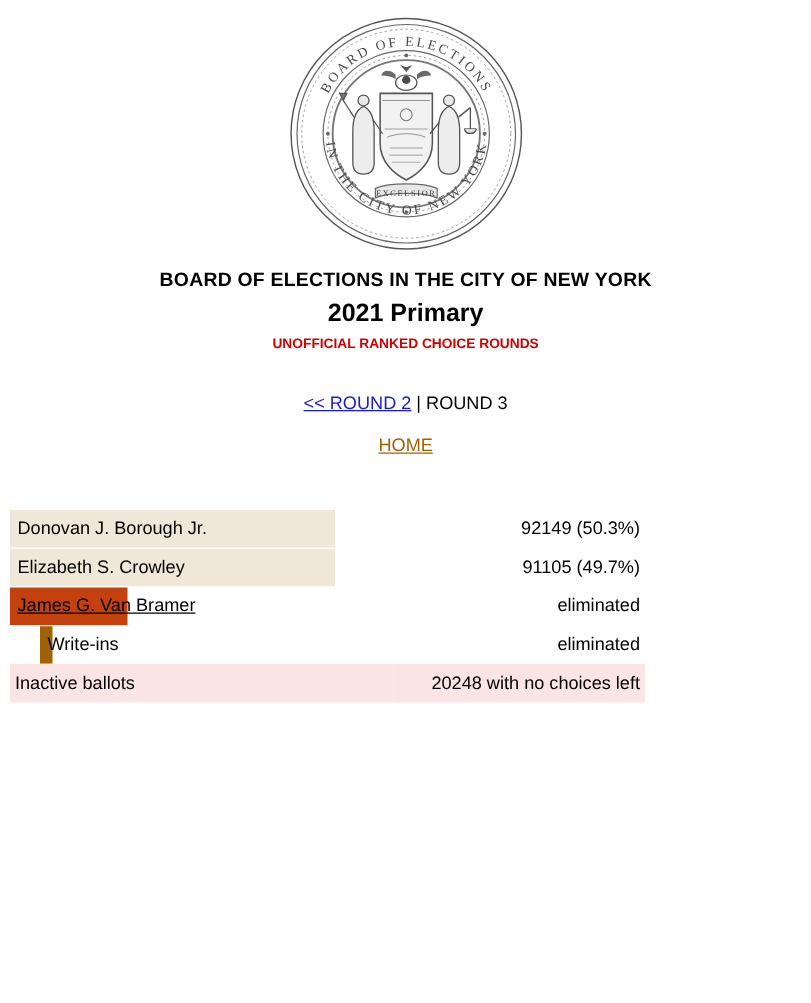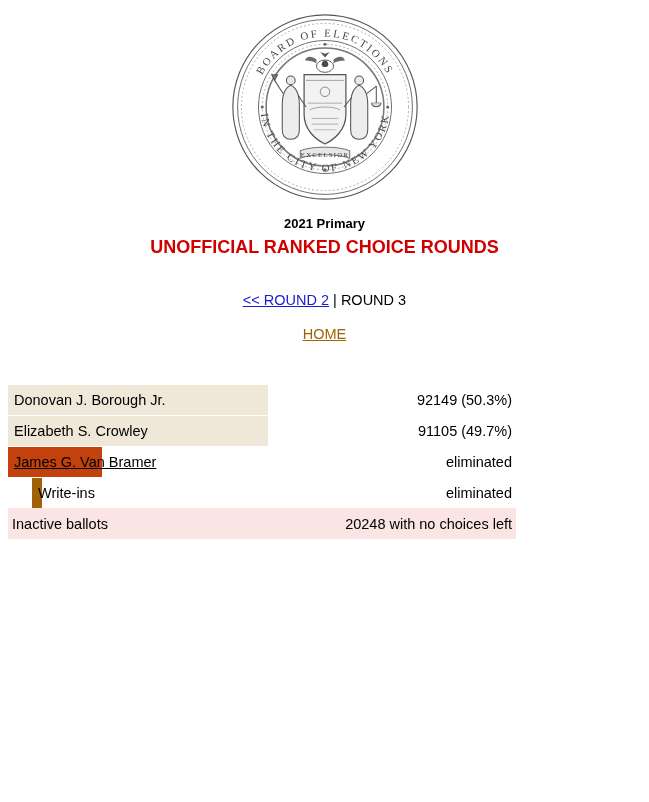--- a/index.html
+++ b/index.html
@@ -39,26 +39,26 @@
     text-align: center;
     margin-top: 14px;
   }
   .h-main {
     font-size: 15.5px;
     font-weight: bold;
     letter-spacing: 0.2px;
     margin: 0 0 6px 0;
   }
   .h-sub {
-    font-size: 13px;
+    font-size: 20px;
     font-weight: bold;
     margin: 0 0 6px 0;
   }
   .h-red {
-    font-size: 18px;
+    font-size: 11px;
     font-weight: bold;
     color: #d00000;
     margin: 0;
     text-align: center;
   }
 
   
   .meta {
     margin-top: 38px;
     margin-left: 14px;
@@ -214,20 +214,21 @@
         <path d="M149,96 C150,101 158,101 159,96" fill="#dddddd"></path>
         <path d="M128,90 L120,100"></path>
       </g>
 
       <path d="M74,146 C86,141 114,141 126,146 L126,154 C114,149 86,149 74,154 Z" fill="#e7e7e7" stroke="#666" stroke-width="1"></path>
       <text x="100" y="152.5" text-anchor="middle" font-family="'Liberation Serif', serif" font-size="7" fill="#3a3a3a" letter-spacing="1.4">EXCELSIOR</text>
     </svg>
   </div>
 
   <div class="headings">
+    <p class="h-main">BOARD OF ELECTIONS IN THE CITY OF NEW YORK</p>
     <p class="h-sub">2021 Primary</p>
     <p class="h-red">UNOFFICIAL RANKED CHOICE ROUNDS</p>
   </div>
 
 
   <div class="nav">
     <a href="#">&lt;&lt; ROUND 2</a><span class="sep">|</span><span class="current">ROUND 3</span>
   </div>
   <div class="home">
     <a href="#">HOME</a>

